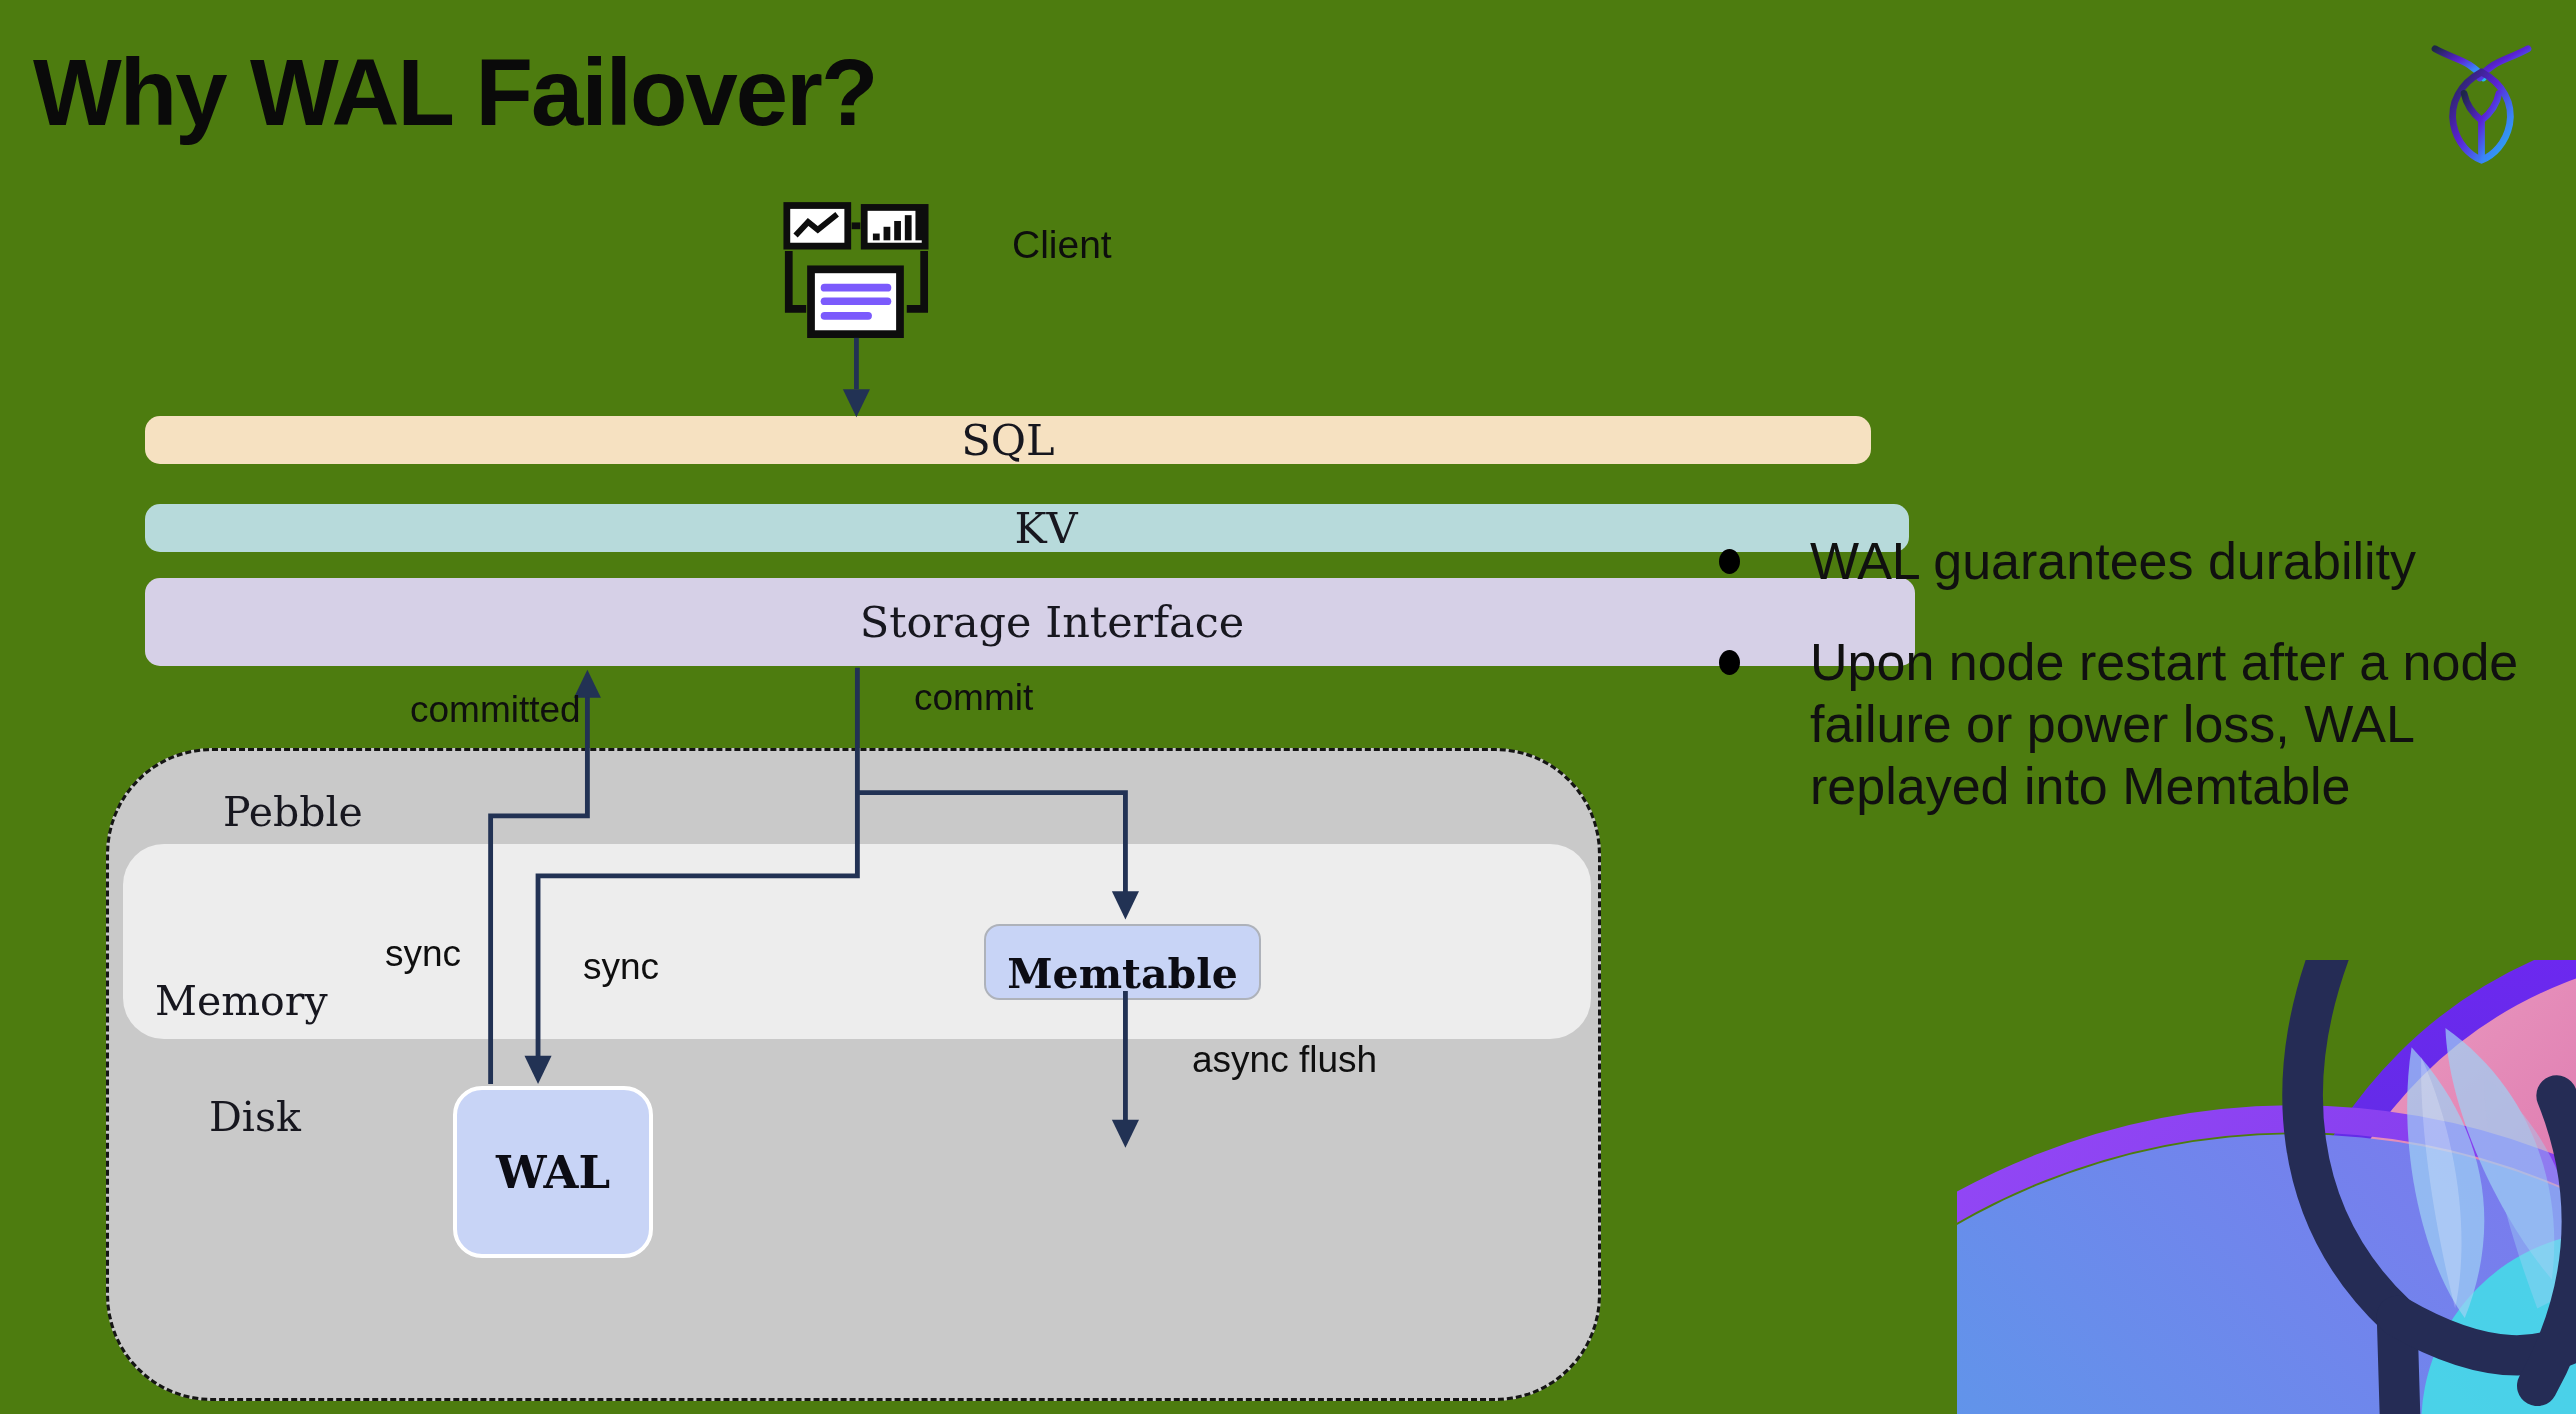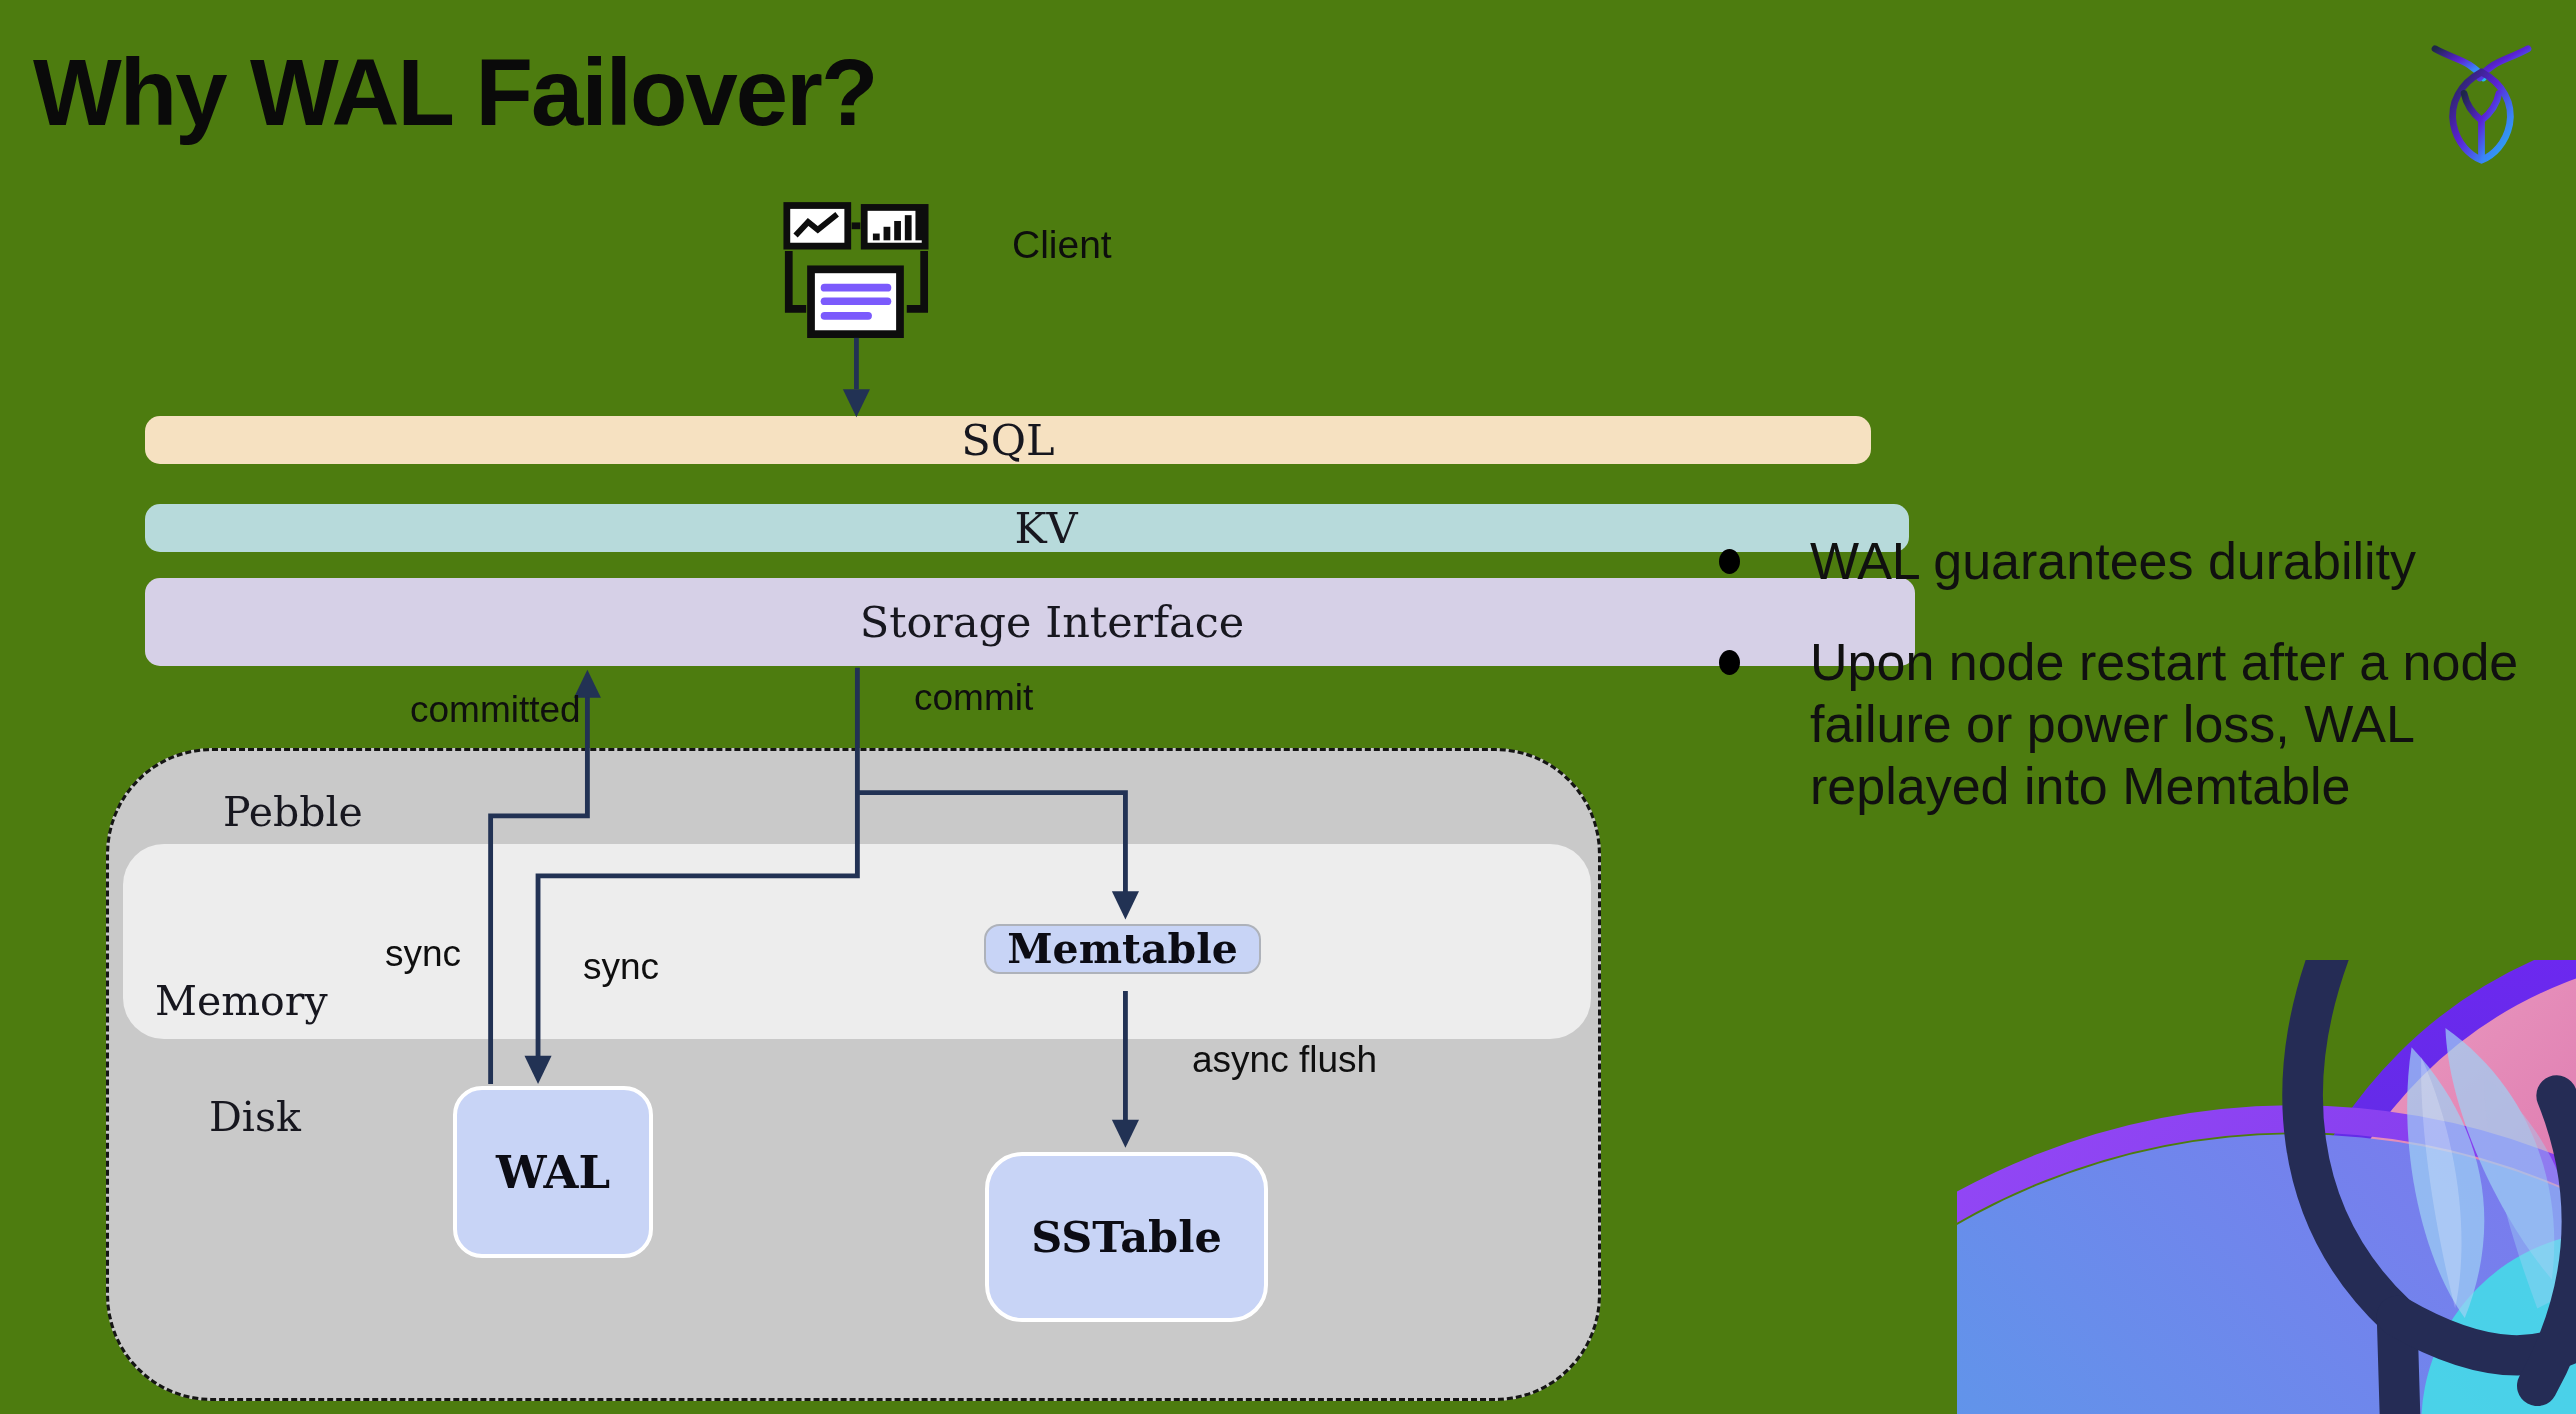--- a/index.html
+++ b/index.html
@@ -32,21 +32,21 @@
     left:123px;top:844px;width:1468px;height:195px;background:#ededed;border-radius:41px;
   }
   .regionlabel{
     font-family:"DejaVu Serif","Liberation Serif",serif;font-size:41px;color:#17171f;
   }
   .node{
     display:flex;align-items:center;justify-content:center;box-sizing:border-box;
     background:#c8d4f6;font-family:"DejaVu Serif","Liberation Serif",serif;
     font-weight:bold;color:#0c0c14;
   }
-  .node.memtable{left:984px;top:924px;width:277px;height:50px;border:2.9px solid #aeb2ba;border-radius:15.5px;font-size:41px;}
+  .node.memtable{left:984px;top:924px;width:277px;height:76px;border:2.9px solid #aeb2ba;border-radius:15.5px;font-size:41px;align-items:flex-end;}
   .node.wal{left:453px;top:1086px;width:200px;height:172px;border:4.8px solid #ffffff;border-radius:29px;font-size:45px;}
   .node.sstable{left:985px;top:1152px;width:283px;height:170px;border:4.8px solid #ffffff;border-radius:37px;font-size:43px;}
   
   .edgelabel{font-size:37px;color:#0f0f0f;}
   .clientlabel{left:1012px;top:223px;font-size:39px;color:#0d0d0d;}
   
   .bullets{left:1719px;top:530px;width:832px;}
   .bullet-item{display:flex;margin-bottom:39px;}
   .bullet-dot{
     width:21px;height:25px;border-radius:50%;background:#000;flex:0 0 auto;
@@ -120,23 +120,20 @@
   <div class="abs regionlabel" style="left:223px;top:788px;">Pebble</div>
   <div class="abs regionlabel" style="left:155px;top:977px;text-align:right;">Memory</div>
   <div class="abs regionlabel" style="left:209px;top:1093px;">Disk</div>
 
   <div class="abs node memtable">
     <span>Memtable</span>
   </div>
   <div class="abs node wal">
     <span>WAL</span>
   </div>
-  <div class="abs node sstable">
-    <span>SSTable</span>
-  </div>
 
   <svg class="abs overlay" width="2576" height="1415" viewBox="0 0 2662 1462">
     <g stroke="#223254" stroke-width="5" fill="none">
       <path d="M885,349 L885,402"></path>
       <path d="M507,1120 L507,843 L607,843 L607,720"></path>
       <path d="M886,690 L886,905 L556,905 L556,1092"></path>
       <path d="M886,819 L1163,819 L1163,922"></path>
       <path d="M1163,1024 L1163,1158"></path>
     </g>
     <g fill="#223254" stroke="none">

